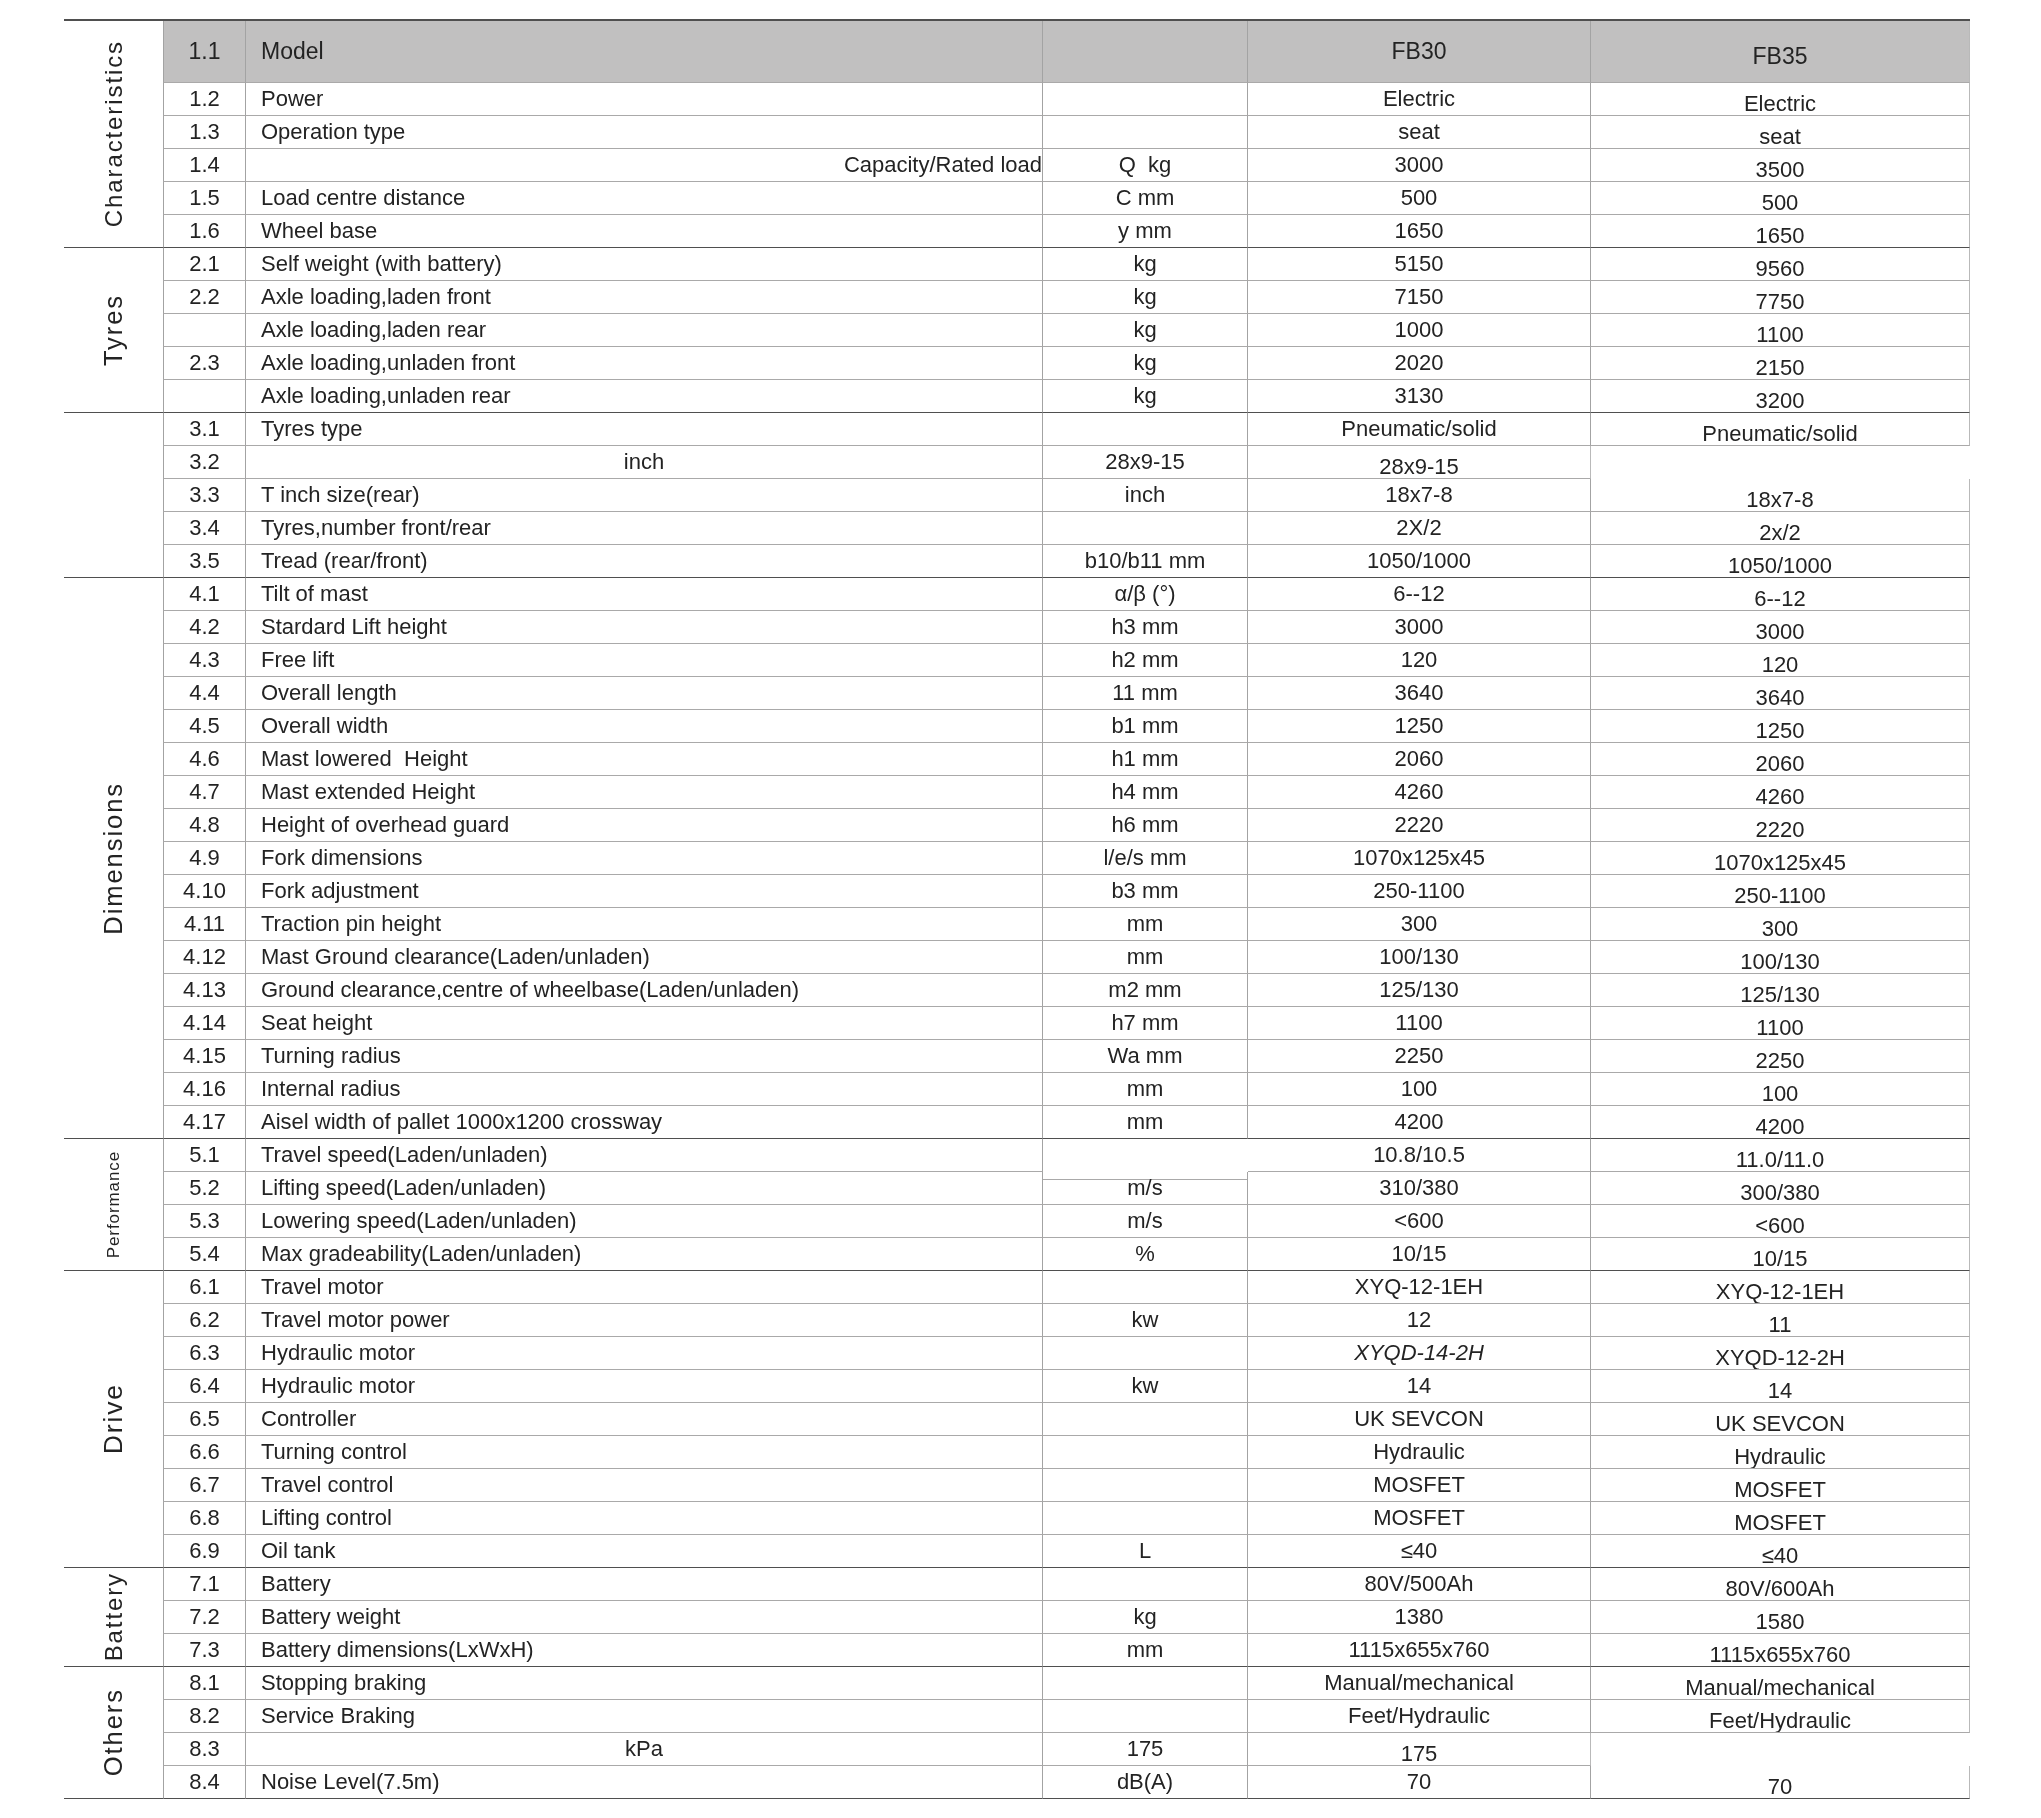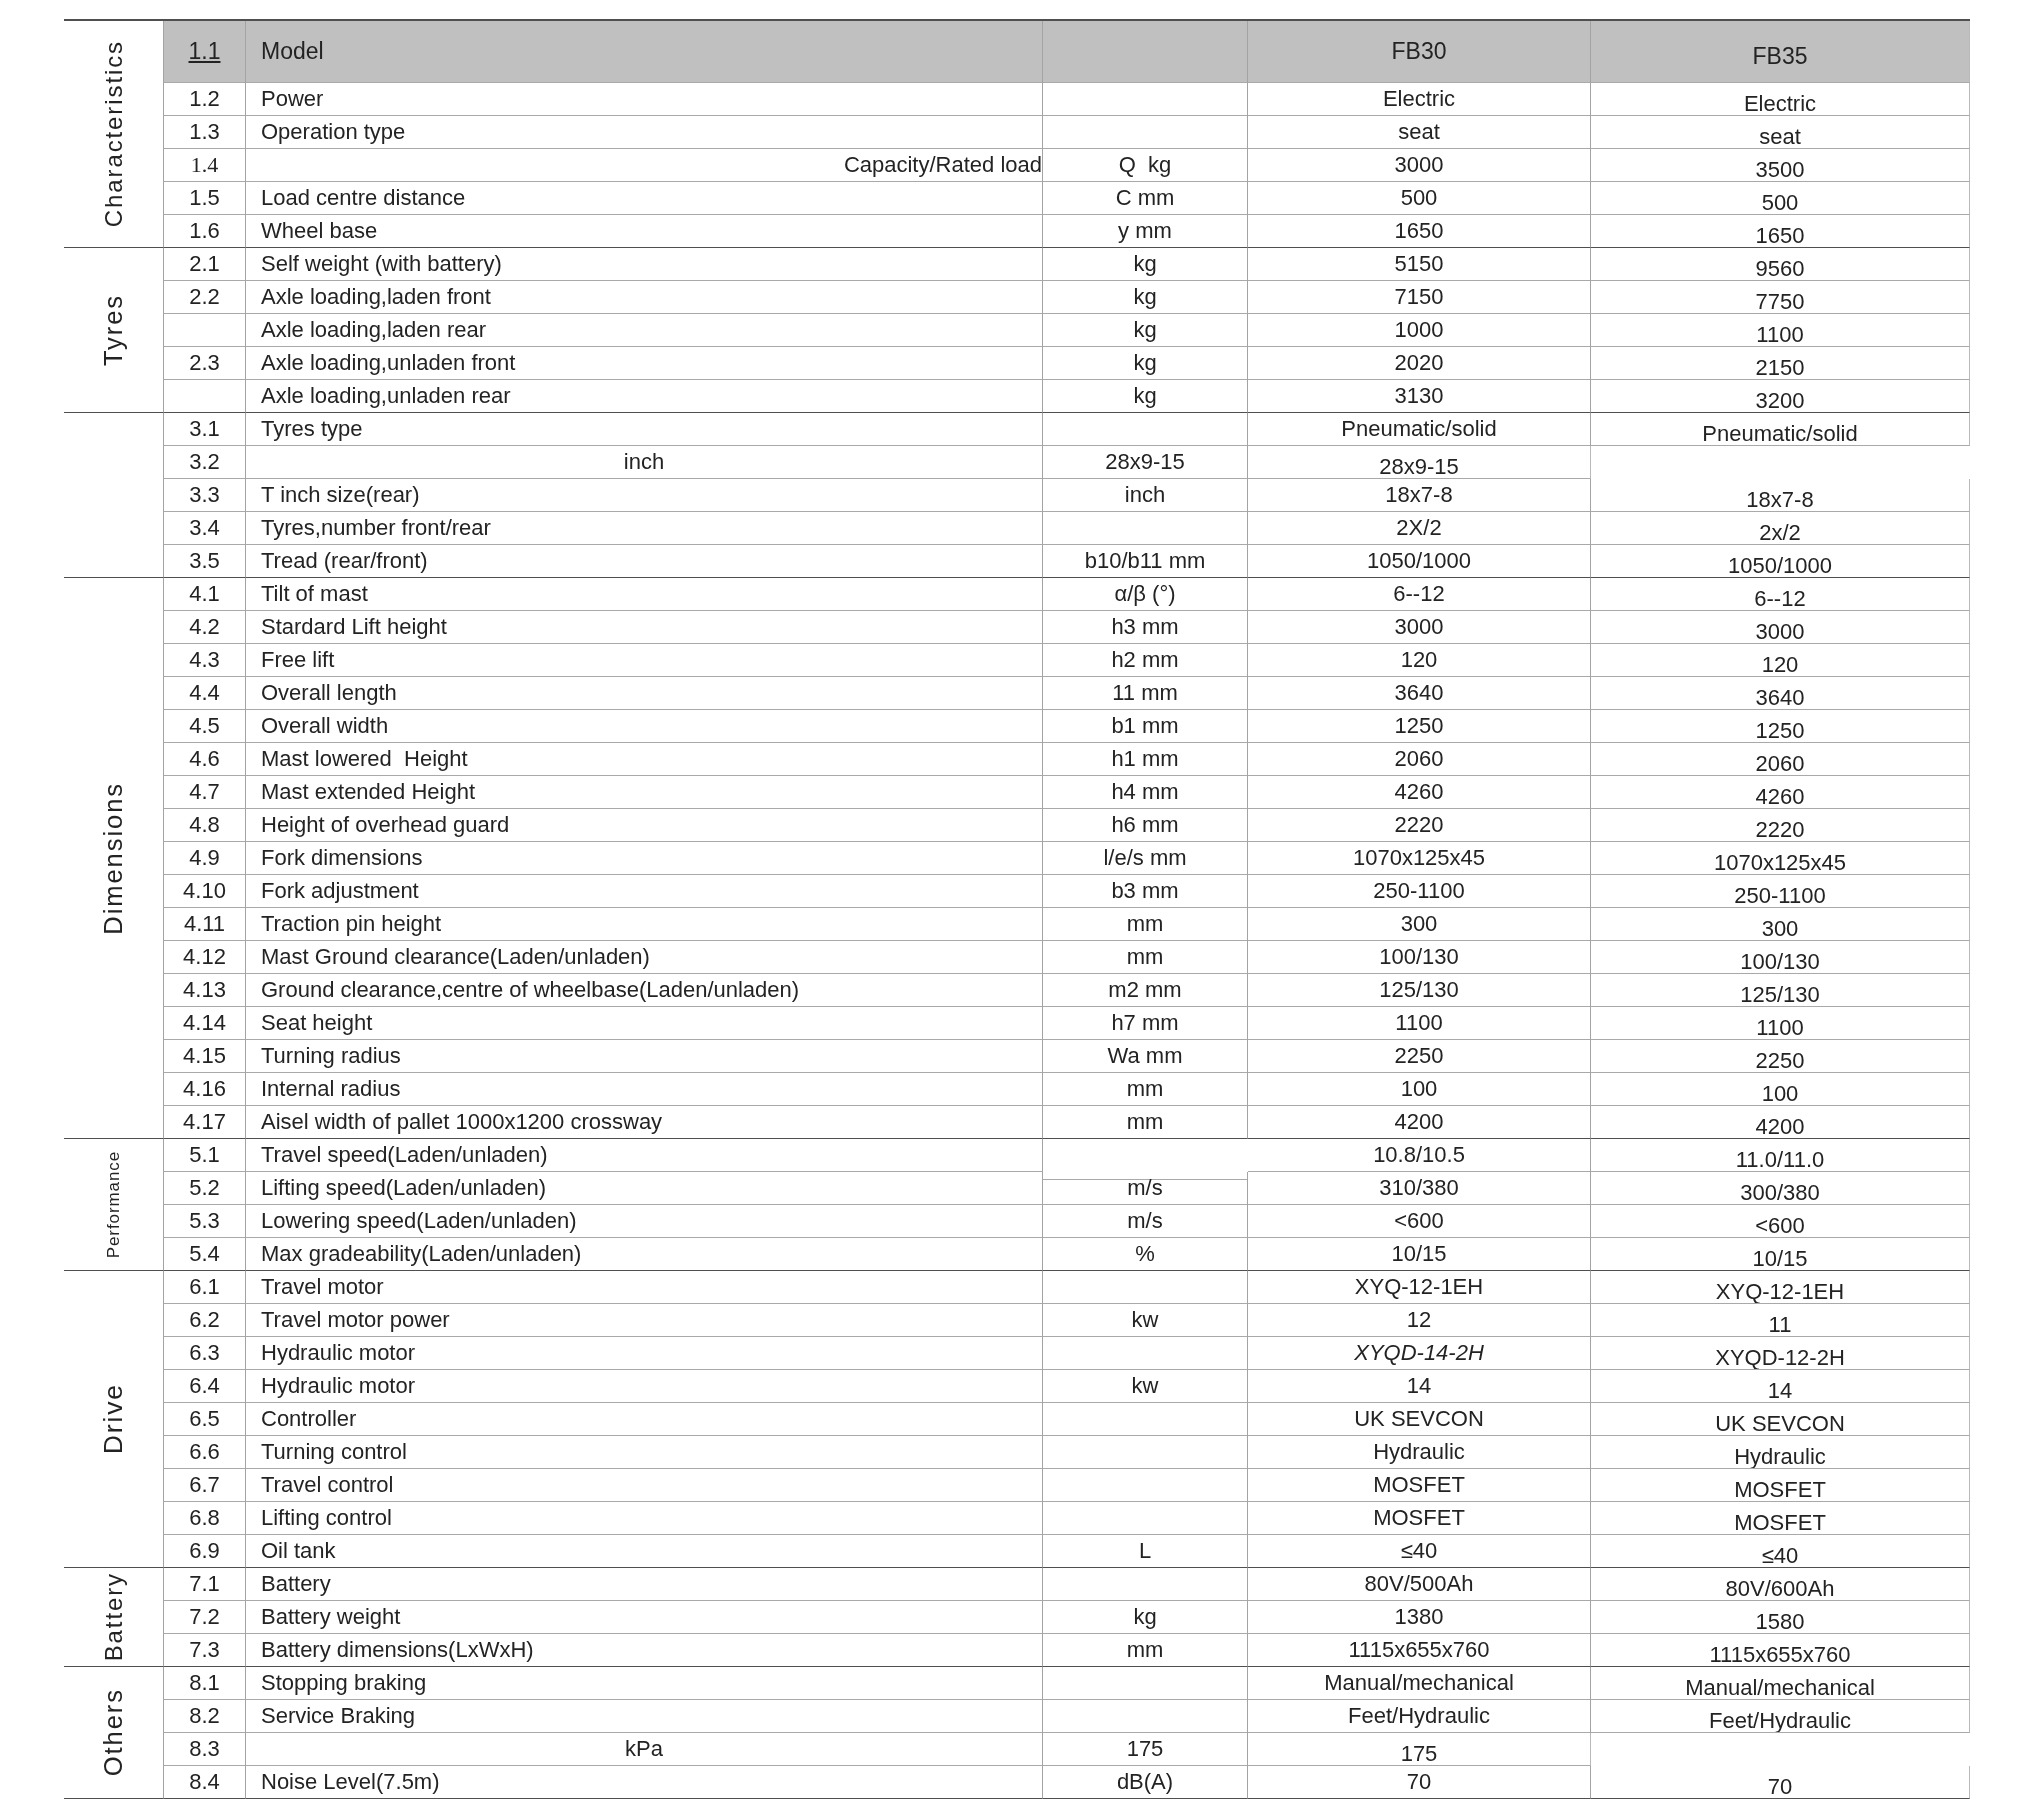--- a/index.html
+++ b/index.html
@@ -48,39 +48,39 @@
     writing-mode:vertical-rl;
     transform:rotate(180deg);
     letter-spacing:1.9px;
     color:#232323;
   }
 </style>
 </head>
 <body>
 
 <div id="spec-table">
-    <div class="cell c-num header-cell" style="grid-row: 1; text-decoration: underline;"><span>1.1</span></div>
+    <div class="cell c-num header-cell" style="grid-row: 1;"><span>1.1</span></div>
     <div class="cell c-desc header-cell" style="grid-row: 1;"><span>Model</span></div>
     <div class="cell c-unit header-cell" style="grid-row: 1;"><span></span></div>
     <div class="cell c-fb30 header-cell" style="grid-row: 1;"><span>FB30</span></div>
     <div class="cell c-fb35 header-cell" style="grid-row: 1;"><span>FB35</span></div>
     <div class="c-cat" style="grid-row: 1 / span 6;">
       <span class="vtext" style="font-size: 24px;">Characteristics</span>
     </div>
     <div class="cell c-num" style="grid-row: 2;"><span>1.2</span></div>
     <div class="cell c-desc" style="grid-row: 2;"><span>Power</span></div>
     <div class="cell c-unit" style="grid-row: 2;"><span></span></div>
     <div class="cell c-fb30" style="grid-row: 2;"><span>Electric</span></div>
     <div class="cell c-fb35" style="grid-row: 2;"><span>Electric</span></div>
     <div class="cell c-num" style="grid-row: 3;"><span>1.3</span></div>
     <div class="cell c-desc" style="grid-row: 3;"><span>Operation type</span></div>
     <div class="cell c-unit" style="grid-row: 3;"><span></span></div>
     <div class="cell c-fb30" style="grid-row: 3;"><span>seat</span></div>
     <div class="cell c-fb35" style="grid-row: 3;"><span>seat</span></div>
-    <div class="cell c-num" style="grid-row: 4; font-family: Liberation Serif, serif;"><span>1.4</span></div>
+    <div class="cell c-num" style="grid-row: 4;"><span>1.4</span></div>
     <div class="cell c-desc" style="grid-row: 4; justify-content: flex-end;"><span>Capacity/Rated load</span></div>
     <div class="cell c-unit" style="grid-row: 4;"><span>Q  kg</span></div>
     <div class="cell c-fb30" style="grid-row: 4;"><span>3000</span></div>
     <div class="cell c-fb35" style="grid-row: 4;"><span>3500</span></div>
     <div class="cell c-num" style="grid-row: 5;"><span>1.5</span></div>
     <div class="cell c-desc" style="grid-row: 5;"><span>Load centre distance</span></div>
     <div class="cell c-unit" style="grid-row: 5;"><span>C mm</span></div>
     <div class="cell c-fb30" style="grid-row: 5;"><span>500</span></div>
     <div class="cell c-fb35" style="grid-row: 5;"><span>500</span></div>
     <div class="cell c-num sec-end" style="grid-row: 6;"><span>1.6</span></div>

